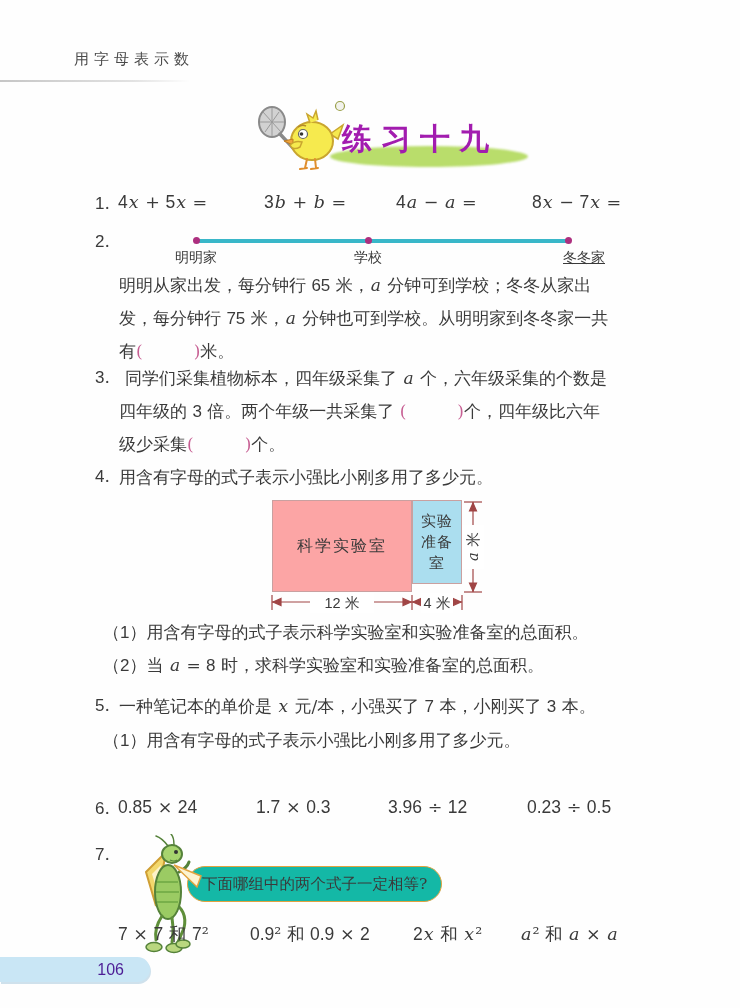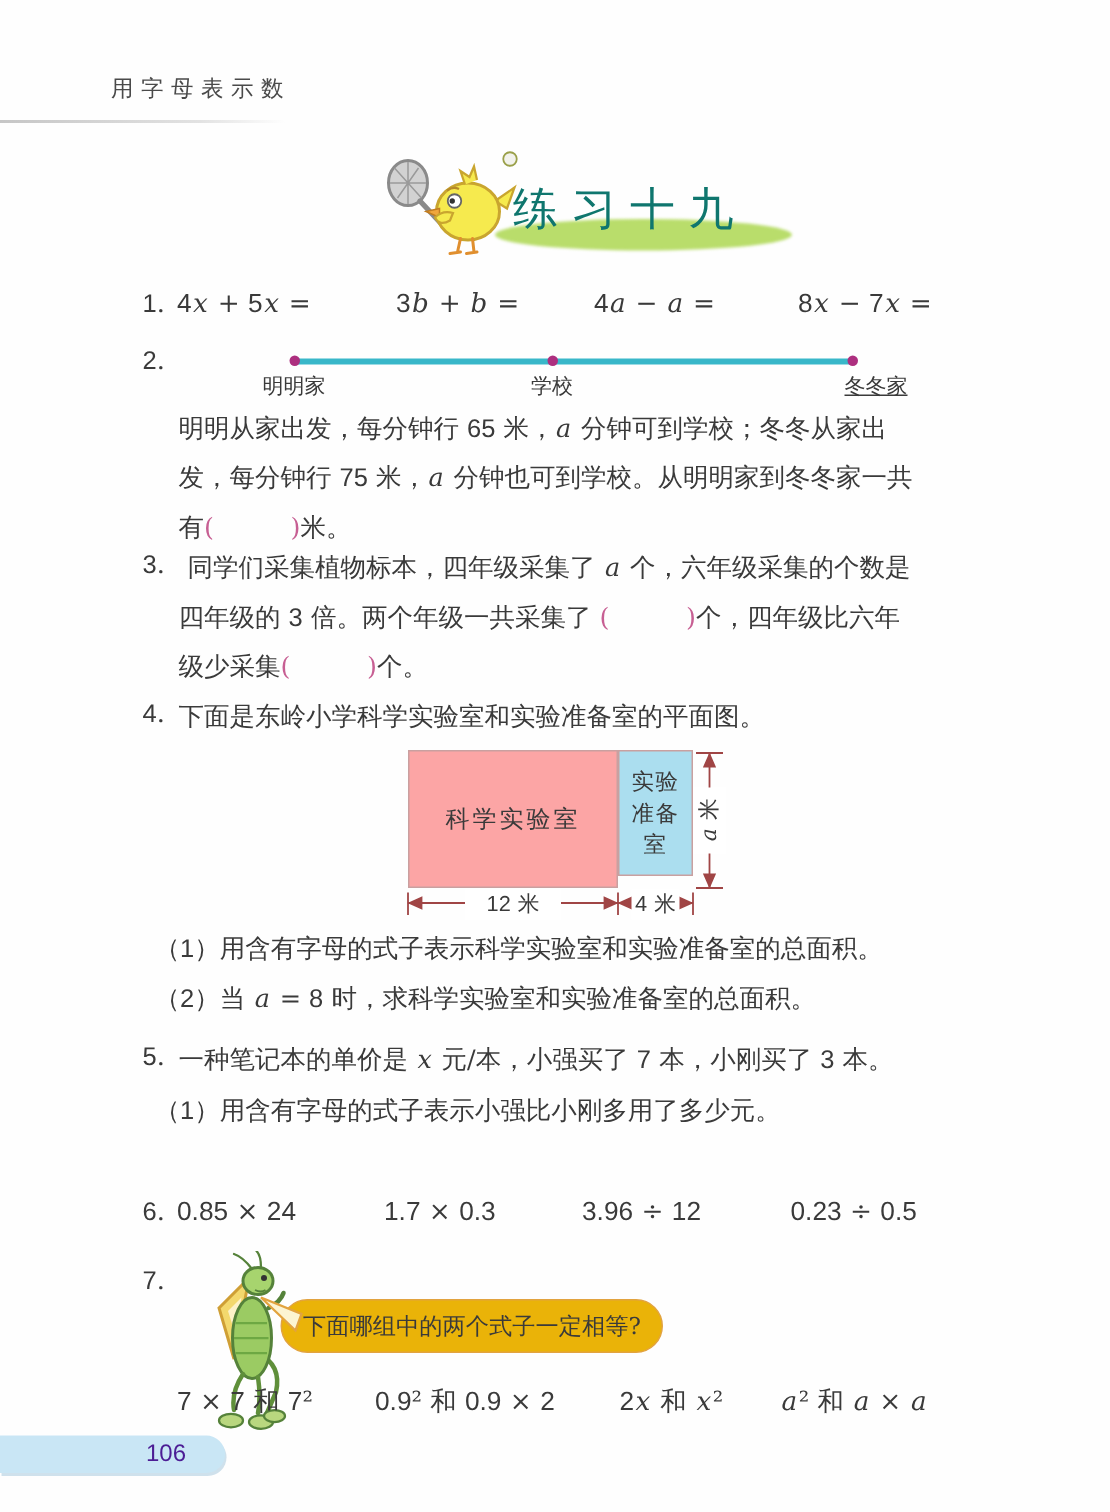--- a/index.html
+++ b/index.html
@@ -8,33 +8,33 @@
   .abs{position:absolute;}
   .t{white-space:nowrap;}
   .t i.v{font-style:italic;padding:0 1px;}
   .t .n{font-family:"Liberation Sans","DejaVu Sans",sans-serif;}
   .blank{color:#c75f93;}
   .pnum{font-size:17px;}
   .line{font-size:17px;}
   .expr{font-size:17.5px;}
   .header-title{font-size:15px;color:#4a4a4a;letter-spacing:5px;}
   .header-rule{background:linear-gradient(to right,#c6c6c6,#e2e2e2 70%,rgba(255,255,255,0));}
-  .ex-title{font-size:30px;font-weight:normal;color:#0f766e;letter-spacing:9px;}
+  .ex-title{font-size:30px;font-weight:bold;color:#a21caf;letter-spacing:9px;}
   .title-ellipse{background:#b9dd6b;border-radius:50%;filter:blur(1px);}
   .segline{background:#39b7c9;border-radius:2px;}
   .dot{width:7px;height:7px;border-radius:50%;background:#ad2f7f;}
   .loclabel{font-size:14px;transform:translateX(-50%);}
   .plan-room{box-sizing:border-box;border:1px solid #c9a0a0;display:flex;align-items:center;justify-content:center;}
   .room1{background:#fca5a5;font-size:16px;letter-spacing:2px;}
   .room2{background:#abdeef;font-size:15px;}
   .room2 span{display:block;width:34px;line-height:21px;text-align:center;letter-spacing:1px;white-space:normal;}
   .dimlabel{font-size:14.5px;text-align:center;background:#fff;line-height:20px;}
   .vlabel{transform:rotate(-90deg);line-height:22px;}
   .bubble{box-sizing:border-box;height:36px;padding:0 14px;border:1.6px solid #e2a33f;border-radius:18px;
-          background:#eab308;display:flex;align-items:center;font-size:15.5px;}
+          background:#14b8a6;display:flex;align-items:center;font-size:15.5px;}
   .bubble .tail{position:absolute;left:-15px;top:-3px;}
   .badge{background:#c9e6f5;border-radius:0 13px 13px 0;text-align:right;line-height:25px;
          font-family:"Liberation Sans","DejaVu Sans",sans-serif;font-size:16px;color:#4c1d95;
          box-shadow:1px 2px 0 rgba(150,190,215,.45);}
 </style>
 </head>
 <body>
 
 <div class="page">
 
@@ -76,21 +76,21 @@
   <div class="abs line t" style="left:119px;top:274px;">明明从家出发，每分钟行 <span class="n">65</span> 米，<i class="v">a</i> 分钟可到学校；冬冬从家出</div>
   <div class="abs line t" style="left:119px;top:307px;">发，每分钟行 <span class="n">75</span> 米，<i class="v">a</i> 分钟也可到学校。从明明家到冬冬家一共</div>
   <div class="abs line" style="left:119px;top:340px;"><span class="t">有</span><span class="t blank">(　　　)</span><span class="t">米。</span></div>
 
   <div class="abs pnum t" style="left:95px;top:367px;"><span class="n">3</span>.</div>
   <div class="abs line t" style="left:125px;top:367px;">同学们采集植物标本，四年级采集了 <i class="v">a</i> 个，六年级采集的个数是</div>
   <div class="abs line" style="left:119px;top:400px;"><span class="t">四年级的 <span class="n">3</span> 倍。两个年级一共采集了 </span><span class="t blank">(　　　)</span><span class="t">个，四年级比六年</span></div>
   <div class="abs line" style="left:119px;top:433px;"><span class="t">级少采集</span><span class="t blank">(　　　)</span><span class="t">个。</span></div>
 
   <div class="abs pnum t" style="left:95px;top:466px;"><span class="n">4</span>.</div>
-  <div class="abs line t" style="left:119px;top:466px;">下面是东岭小学科学实验室和实验准备室的平面图。</div>
+  <div class="abs line t" style="left:119px;top:466px;">用含有字母的式子表示小强比小刚多用了多少元。</div>
 
   <div class="abs" style="left:252px;top:492px;width:250px;height:125px;">
     <div class="abs plan-room room1" style="left:20px;top:8px;width:140px;height:92px;">
       <span class="t">科学实验室</span>
     </div>
     <div class="abs plan-room room2" style="left:160px;top:8px;width:50px;height:84px;">
       <span>实验准备室</span>
     </div>
     <svg class="abs" style="left:0;top:0;" width="250" height="125" viewBox="0 0 250 125">
       <g stroke="#a04545" stroke-width="1.2" fill="#a04545">

